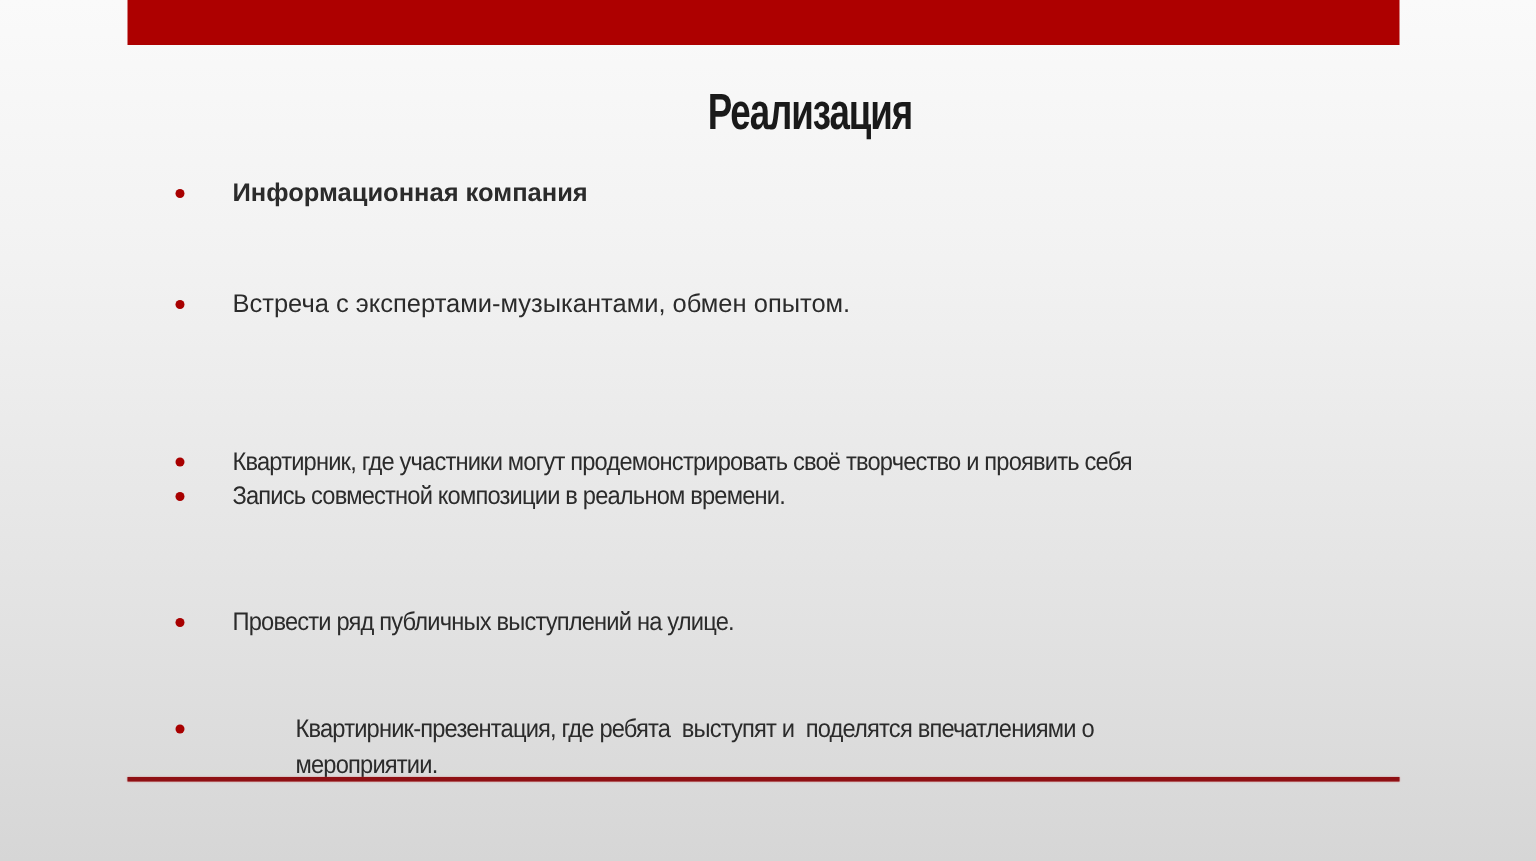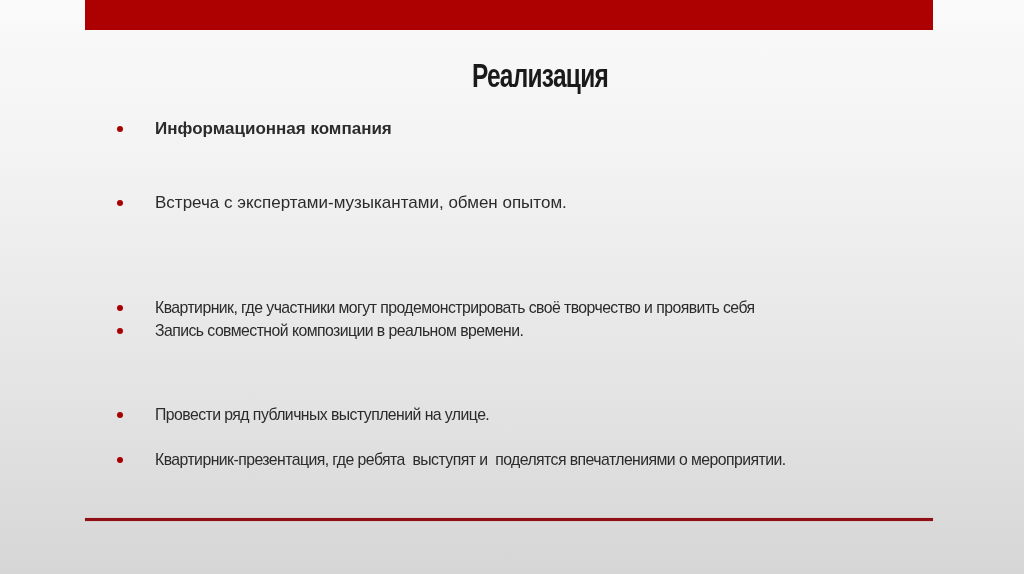--- a/index.html
+++ b/index.html
@@ -111,20 +111,20 @@
       <span class="bullet-text narrow" style="width:720px;">Квартирник, где участники могут продемонстрировать своё творчество и проявить себя</span>
     </li>
     <li class="bullet-item" style="top:319px;">
       <span class="bullet-dot"></span>
       <span class="bullet-text narrow">Запись совместной композиции в реальном времени.</span>
     </li>
     <li class="bullet-item" style="top:403px;">
       <span class="bullet-dot"></span>
       <span class="bullet-text narrow">Провести ряд публичных выступлений на улице.</span>
     </li>
-    <li class="bullet-item" style="top:448px;">
+    <li class="bullet-item" style="top:474px;gap:42px;">
       <span class="bullet-dot"></span>
       <span class="bullet-text narrow" style="width:755px;">Квартирник-презентация, где ребята  выступят и  поделятся впечатлениями о мероприятии.</span>
     </li>
   </ul>
 
   <div class="bottom-line"></div>
 </div>
 
 </body></html>

